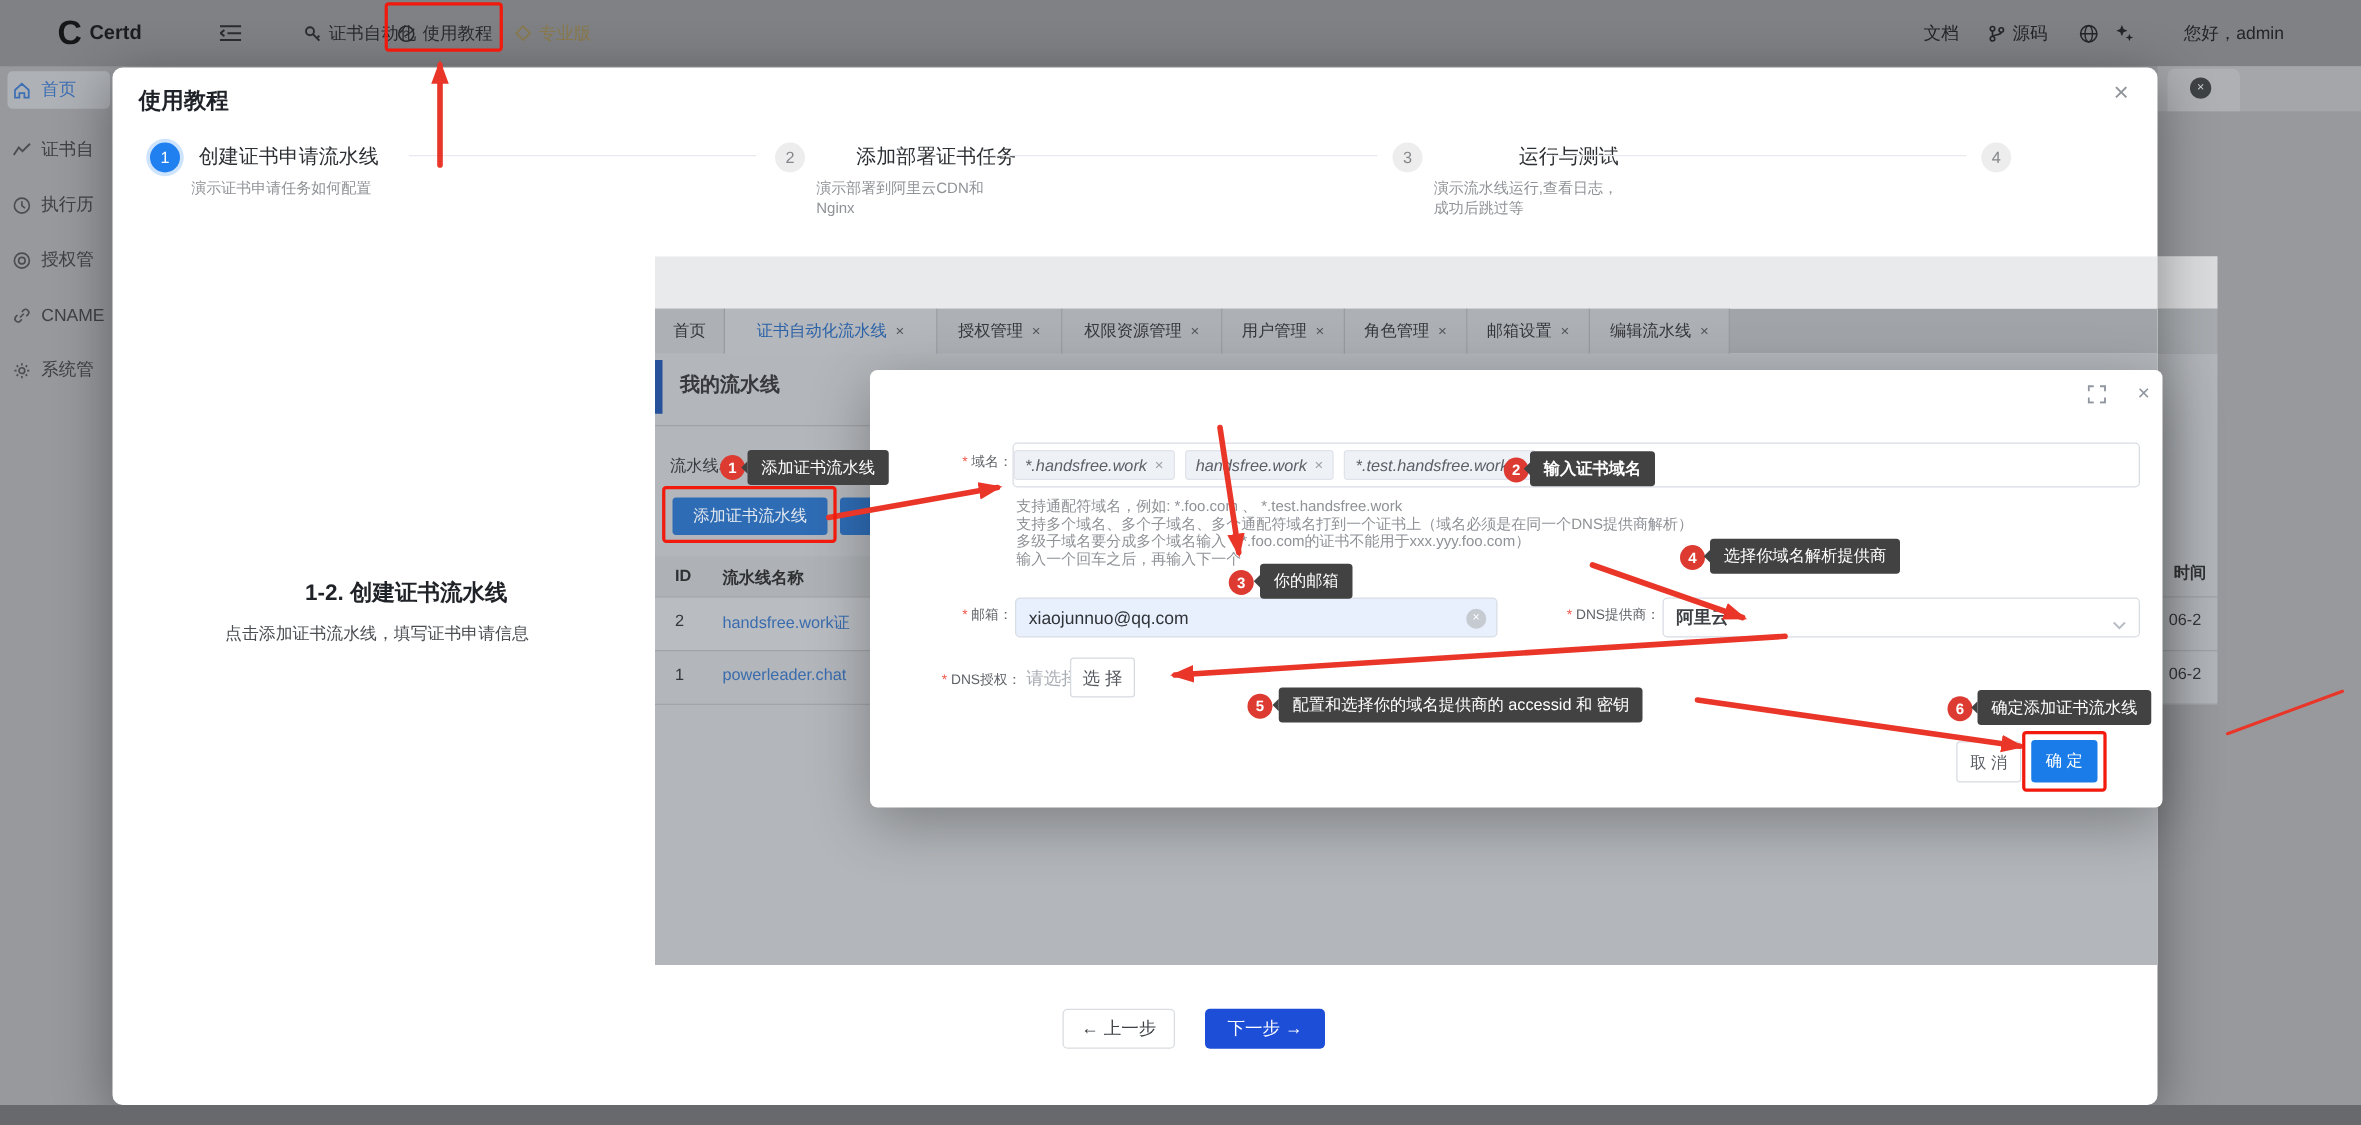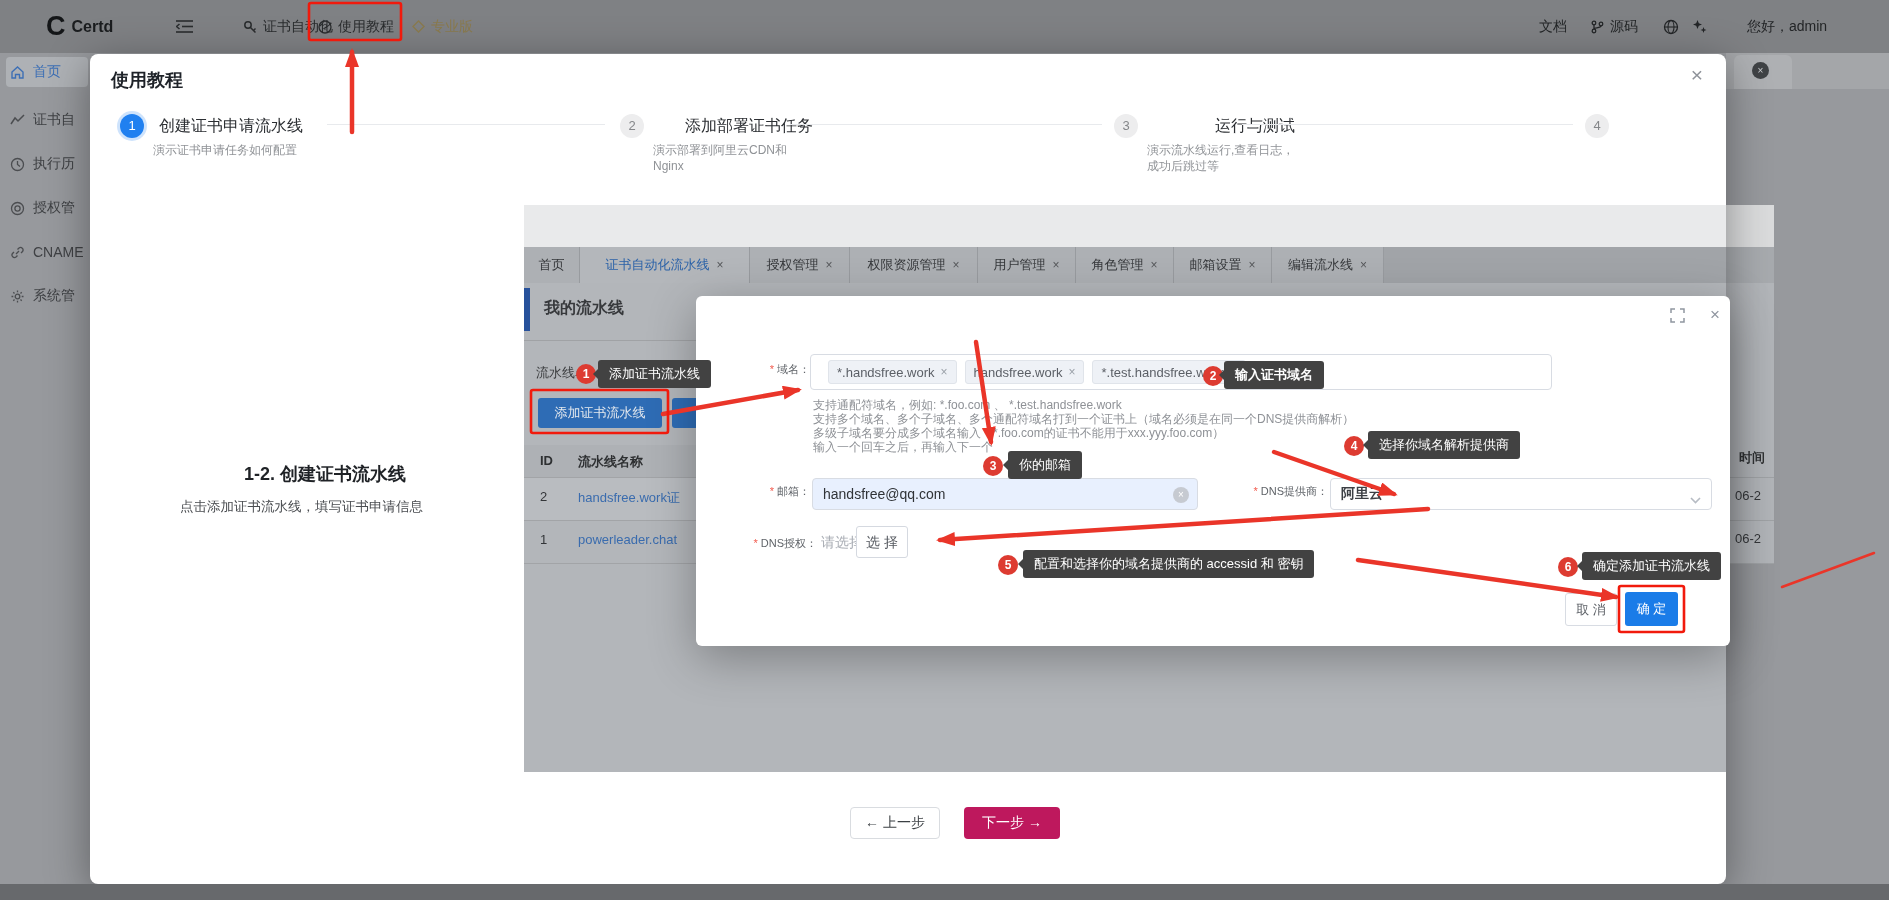--- a/index.html
+++ b/index.html
@@ -38,21 +38,21 @@
   .step { position:absolute; top:58px; display:flex; gap:9px; }
   .step-circle { flex:none; width:24px; height:24px; border-radius:50%; background:#ededee; color:#85878a; font-size:13px; text-align:center; line-height:24px; margin-top:2px; }
   .step.current .step-circle { background:#2080f0; color:#fff; box-shadow:0 0 0 3px rgba(32,128,240,.22); }
   .step-label { font-size:16px; color:#2c2f33; line-height:28px; white-space:nowrap;text-align:right; }
   .step-desc { font-size:12px; color:#8f9296; line-height:16px; margin-top:2px; }
   .step-line { position:absolute; top:70px; height:1px; background:#e8eaed; }
   .t-heading { position:absolute; left:110px; top:408px; width:250px; text-align:center; font-size:18px; font-weight:bold; color:#1f2226; }
   .t-sub { position:absolute; left:90px; top:444px; width:290px; text-align:left; font-size:13.5px; color:#4a4d51; white-space:nowrap; }
   .t-btn { position:absolute; top:753px; height:32px; border-radius:4px; font-size:14px; display:flex; align-items:center; justify-content:center; cursor:pointer; }
   .t-btn.prev { left:760px; width:90px; background:#fff; border:1px solid #d9dce0; color:#3c4044; }
-  .t-btn.next { left:874px; width:96px; background:#be185d; color:#fff; }
+  .t-btn.next { left:874px; width:96px; background:#1d4ed8; color:#fff; }
 
   
   .preview { position:absolute; left:434px; top:151px; width:1202px; height:567px; overflow:hidden; }
   .p-band { position:absolute; left:0; top:0; width:1202px; height:42px; background:#e9eaeb; }
   .p-tabs { position:absolute; left:0; top:42px; width:1202px; height:36px; background:#a1a4a8; display:flex; align-items:stretch; }
   .ptab { flex:none; display:flex; align-items:center; justify-content:center; gap:7px; font-size:13px; color:#35373a; background:#adb0b4; border-right:1px solid #989b9f; white-space:nowrap; overflow:hidden; }
   .ptab.active { background:#b4b7bb; color:#2b62a8; }
   .ptab .tclose { font-size:12px; color:#55575a; }
   .p-content { position:absolute; left:0; top:78px; width:1202px; height:489px; background:#b3b6ba; }
   .p-secbar { position:absolute; left:0; top:5px; width:6px; height:43px; background:#27519b; }
@@ -64,21 +64,21 @@
   .p-cell { position:absolute; font-size:13px; color:#333538; }
   .p-link { color:#3a6cae; overflow:hidden; white-space:nowrap; width:118px; }
   .p-rowline { position:absolute; left:0; width:1202px; height:1px; background:#a2a4a7; }
   .p-headbg { position:absolute; left:0; top:162px; width:1202px; height:32px; background:#aeb1b5; }
   .p-row2bg { position:absolute; left:0; top:194px; width:1202px; height:43px; background:#b9bcc0; }
 
   
   .modal { position:absolute; left:696px; top:296px; width:1034px; height:350px; background:#fff; border-radius:6px; box-shadow:0 12px 48px rgba(0,0,0,.30); z-index:10; }
   .m-label { position:absolute; font-size:11px; color:#5f6368; text-align:right; white-space:nowrap; }
   .m-star { color:#f25a4d; margin-right:3px; }
-  .m-taginput { position:absolute; left:114px; top:58px; width:742px; height:36px; border:1px solid #d8dce3; border-radius:4px; background:#fff; display:flex; align-items:center; gap:8px; padding:0 17px; }
+  .m-taginput { position:absolute; left:114px; top:58px; width:902px; height:36px; border:1px solid #d8dce3; border-radius:4px; background:#fff; display:flex; align-items:center; gap:8px; padding:0 0;font-style:italic; }
   .m-tag { display:flex; align-items:center; gap:6px; height:24px; padding:0 8px; background:#eef1f6; border:1px solid #e0e4ea; border-radius:3px; font-size:13px; color:#5b5f66; white-space:nowrap; }
   .m-tag .x { color:#9aa0a8; font-size:12px; }
   .m-help { position:absolute; left:117px; top:102px; font-size:12px; color:#8e9196; line-height:14.5px; white-space:nowrap; }
   .m-input { position:absolute; height:32px; border:1px solid #d8dce3; border-radius:4px; font-size:14px; display:flex; align-items:center; }
   .m-email { left:116px; top:182px; width:386px; background:#e8f0fe; color:#303337; padding:0 30px 0 10px; }
   .m-clear { position:absolute; right:8px; top:8px; width:16px; height:16px; border-radius:50%; background:#c6cad1; color:#fff; font-size:10px; line-height:16px; text-align:center; }
   .m-select { left:634px; top:182px; width:382px; background:#fff; color:#3c3f44; font-weight:bold; padding:0 30px 0 10px; justify-content:space-between; }
   .m-caret { position:absolute; right:10px; top:12px; }
   .m-placeholder { position:absolute; left:125px; top:238px; font-size:14px; color:#a9adb4; }
   .m-choose { position:absolute; left:160px; top:230px; width:52px; height:32px; border:1px solid #d5d9e0; border-radius:3px; background:#fff; font-size:14px; color:#565a60; text-align:center; line-height:30px; }
@@ -373,21 +373,21 @@
     </div>
     <div class="m-help" style="top:102px;">支持通配符域名，例如: *.foo.com 、 *.test.handsfree.work</div>
     <div class="m-help" style="top:116px;">支持多个域名、多个子域名、多个通配符域名打到一个证书上（域名必须是在同一个DNS提供商解析）</div>
     <div class="m-help" style="top:130px;">多级子域名要分成多个域名输入（*.foo.com的证书不能用于xxx.yyy.foo.com）</div>
     <div class="m-help" style="top:144px;">输入一个回车之后，再输入下一个</div>
 
     <div class="m-label" style="left:30px; top:188px; width:84px;">
       <span class="m-star">*</span><span>邮箱：</span>
     </div>
     <div class="m-input m-email">
-      <span>handsfree@qq.com</span>
+      <span>xiaojunnuo@qq.com</span>
       <span class="m-clear">×</span>
     </div>
     <div class="m-label" style="left:512px; top:188px; width:120px;">
       <span class="m-star">*</span><span>DNS提供商：</span>
     </div>
     <div class="m-input m-select">
       <span>阿里云</span>
       <span class="m-caret"><svg width="11" height="7" viewBox="0 0 11 7">
             <path d="M1 1 L5.5 5.5 L10 1" fill="none" stroke="#b7bcc4" stroke-width="1.6"></path>
           </svg></span>

